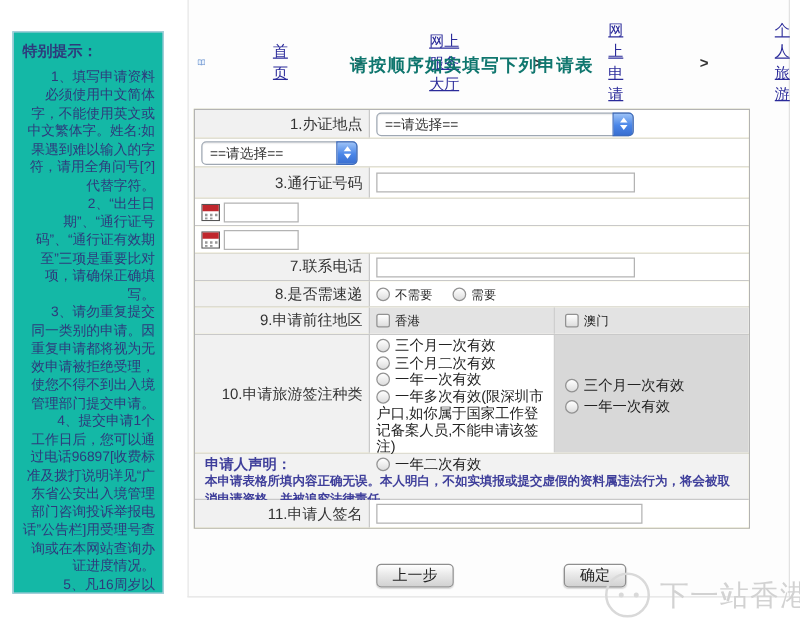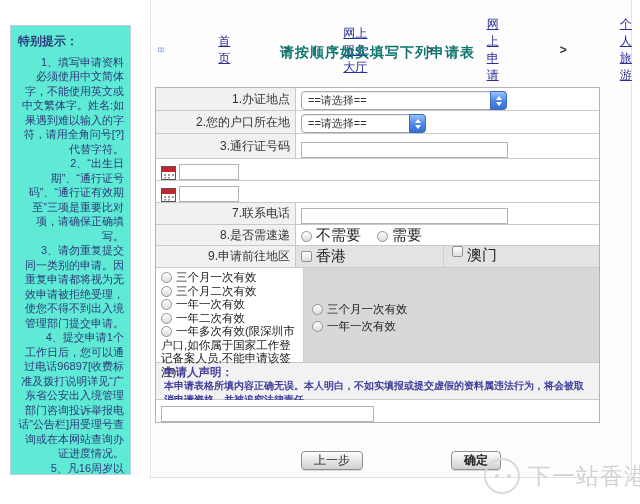--- a/index.html
+++ b/index.html
@@ -3,21 +3,21 @@
 <meta charset="utf-8">
 <style>
   * { margin:0; padding:0; box-sizing:border-box; }
   html,body { background:#ffffff; }
   body { font-family:"Liberation Sans","DejaVu Sans",sans-serif; }
   #stage { position:relative; width:640px; height:504px; background:#fff; overflow:hidden; }
 
   
   .sidebar {
     position:absolute; left:10px; top:25px; width:121px; height:450px;
-    background:#5eead4; border:1px solid #bed0e2;
+    background:#14b8a6; border:1px solid #bed0e2;
     padding:8px 6px 0 7px; overflow:hidden;
     color:#2e3a7c; font-size:11px; line-height:14.5px;
   }
   .sidebar h4 { font-size:12px; font-weight:bold; margin-bottom:6px; color:#2e3a7c; }
   .sidebar p { text-indent:22px; margin:0; word-break:break-all;text-align:right; }
 
   
   .panel {
     position:absolute; left:150px; top:0; width:482px; height:478px;
     background:#fdfdfd; border-left:1px solid #e6e6e6; border-right:1px solid #e2e2e2;
@@ -36,21 +36,21 @@
 
   
   .ftable { position:absolute; left:155px; top:87px; width:445px; border:1px solid #b3b3b3; background:#fef9c3; }
   .trow { display:flex; border-bottom:1px solid #c9c9c9; }
   .trow:last-child { border-bottom:none; }
   .tlabel {
     width:140px; flex:0 0 140px; background:#f1f1f1; border-right:1px solid #c9c9c9;
     display:flex; align-items:center; justify-content:flex-end;
     padding-right:5px; font-size:12px; color:#333;
   }
-  .tval { flex:1; display:flex; align-items:flex-end; padding-left:5px; background:#fff; }
+  .tval { flex:1; display:flex; align-items:center; padding-left:5px; background:#fff; }
 
   .h23{height:23px;} .h25{height:25px;} .h22{height:22px;} .h21{height:21px;} .h95{height:95px;} .h37{height:37px;}
 
   
   .mselect {
     position:relative; height:19px; background:#fff; border:1px solid #9fa8b3;
     border-radius:4px; display:flex; align-items:center; font-size:11px; color:#333;
     padding:0 22px 0 6px; cursor:pointer; box-shadow:inset 0 1px 1px rgba(0,0,0,.08);
   }
   .mselect .cap {
@@ -67,47 +67,47 @@
   .w207{width:207px;} .w60{width:60px;} .w213{width:213px;}
 
   .calicon { width:15px; height:14px; margin-right:3px; flex:0 0 15px; }
 
   .radio, .chk {
     display:inline-block; width:11px; height:11px; background:linear-gradient(#fff,#ddd);
     border:1px solid #929292; vertical-align:-2px; margin-right:4px; cursor:pointer;
   }
   .radio { border-radius:50%; }
   .chk { border-radius:2px; }
-  .optlabel { font-size:15px; color:#222; }
+  .optlabel { font-size:10px; color:#222; }
   .optgroup { margin-right:16px; font-size:12px; color:#222; }
 
   
   .split { padding:0; align-items:stretch; }
   .cell-l { width:148px; flex:0 0 148px; border-right:1px solid #cfcfcf; display:flex; align-items:center; padding-left:5px; }
-  .cell-r { flex:1; display:flex; align-items:flex-start; padding-left:8px; }
+  .cell-r { flex:1; display:flex; align-items:center; padding-left:8px; }
   .gray { background:#e3e3e3; }
 
   .visa-left { width:148px; flex:0 0 148px; border-right:1px solid #cfcfcf; background:#fff; padding:3px 2px 0 5px; font-size:11.5px; line-height:13.5px; color:#222; }
   .visa-left .opt { display:block; }
   .visa-right { flex:1; background:#d8d8d8; padding:33px 0 0 8px; font-size:11.5px; line-height:17px; color:#222; }
   .visa-right .opt { display:block; }
 
   .decl { display:block; background:#f2f2f2; border-bottom:1px solid #c9c9c9; padding:3px 8px 0 8px; color:#3f3f9b; }
   .decl b { display:block; font-size:11.5px; line-height:13px; }
   .decl span { display:block; font-size:10px; line-height:13.5px;font-weight:bold; }
 
   
   .aqua-btn {
     position:absolute; top:451px; height:19px; padding:0 12px; font-size:12px; color:#222;
     background:linear-gradient(#ffffff,#e9e9e9 45%,#d2d2d2); border:1px solid #8f8f8f;
     border-radius:4px; box-shadow:0 1px 1px rgba(0,0,0,.15); cursor:pointer;
     font-family:"Liberation Sans","DejaVu Sans",sans-serif;
   }
   .btn-prev { left:301px; }
-  .btn-ok { left:451px;font-weight:bold; }
+  .btn-ok { left:451px; }
 
   
   .wm { position:absolute; left:484px; top:458px; display:flex; align-items:center; }
   .wm-logo { position:relative; width:36px; height:36px; border:2px solid #d9d9d9; border-radius:50%; flex:0 0 36px; }
   .wm-logo i { position:absolute; width:4px; height:4px; background:#d9d9d9; border-radius:50%; top:14px; }
   .wm-logo i.e1{ left:9px; } .wm-logo i.e2{ left:21px; }
   .wm-text { font-family:"Liberation Serif","DejaVu Serif",serif; font-size:23px; color:#d2d2d2; margin-left:8px; letter-spacing:1px; white-space:nowrap; }
 </style>
 </head>
 <body>
@@ -150,21 +150,20 @@
           <span>==请选择==</span>
           <span class="cap">
               <i class="up"></i>
               <i class="dn"></i>
             </span>
         </div>
       </div>
     </div>
 
     <div class="trow h23">
-      <div class="tlabel">2.您的户口所在地</div>
       <div class="tval">
         <div class="mselect w125">
           <span>==请选择==</span>
           <span class="cap">
               <i class="up"></i>
               <i class="dn"></i>
             </span>
         </div>
       </div>
     </div>
@@ -230,41 +229,43 @@
           <span class="optlabel">香港</span>
         </div>
         <div class="cell-r gray">
           <span class="chk"></span>
           <span class="optlabel">澳门</span>
         </div>
       </div>
     </div>
 
     <div class="trow h95 split">
+      <div class="tlabel">10.申请旅游签注种类</div>
       <div class="tval split">
         <div class="visa-left">
           <span class="opt"><span class="radio"></span><span>三个月一次有效</span></span>
           <span class="opt"><span class="radio"></span><span>三个月二次有效</span></span>
           <span class="opt"><span class="radio"></span><span>一年一次有效</span></span>
+          <span class="opt"><span class="radio"></span><span>一年多次有效(限深圳市户口,如你属于国家工作登记备案人员,不能申请该签注)</span></span>
           <span class="opt"><span class="radio"></span><span>一年二次有效</span></span>
-          <span class="opt"><span class="radio"></span><span>一年多次有效(限深圳市户口,如你属于国家工作登记备案人员,不能申请该签注)</span></span>
         </div>
         <div class="visa-right">
           <span class="opt"><span class="radio"></span><span>三个月一次有效</span></span>
           <span class="opt"><span class="radio"></span><span>一年一次有效</span></span>
         </div>
       </div>
     </div>
 
     <div class="decl h37">
       <b>申请人声明：</b>
       <span>本申请表格所填内容正确无误。本人明白，不如实填报或提交虚假的资料属违法行为，将会被取消申请资格，并被追究法律责任。</span>
     </div>
 
     <div class="trow h22">
+      <div class="tlabel">11.申请人签名</div>
       <div class="tval">
           <input class="ti w213" style="">
         </div>
     </div>
 
   </div>
 
   <button class="aqua-btn btn-prev">上一步</button>
   <button class="aqua-btn btn-ok">确定</button>
 

